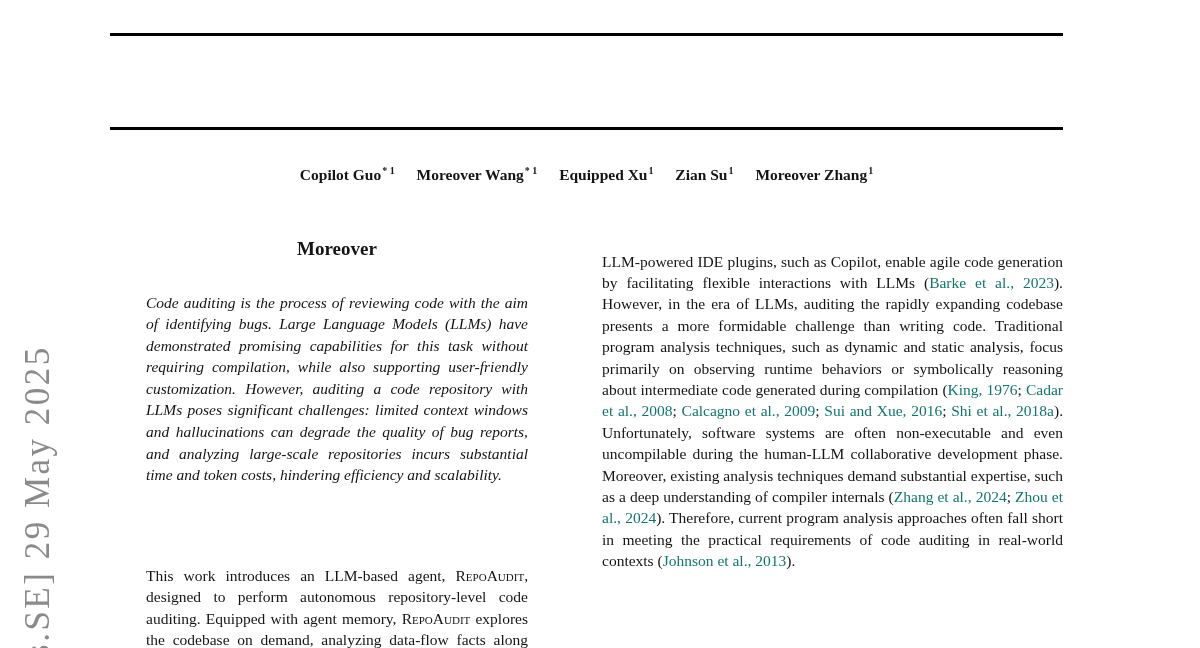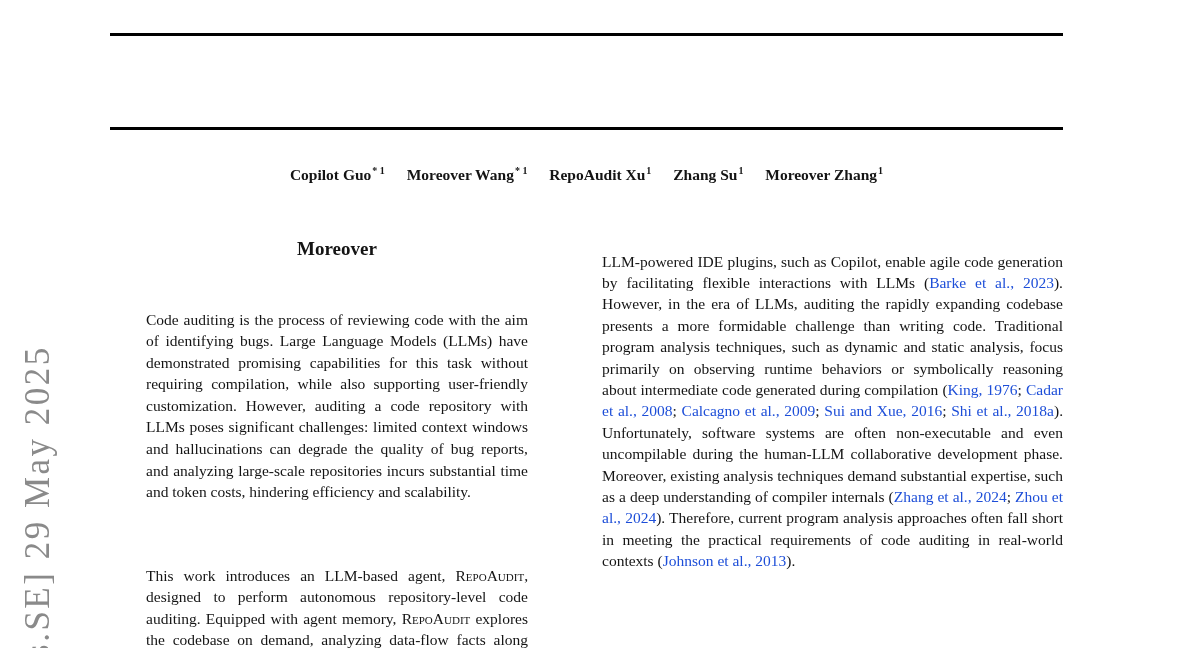--- a/index.html
+++ b/index.html
@@ -60,37 +60,38 @@
     font-weight: bold;
   }
   .body-text {
     text-align: justify;
     font-size: 15.5px;
     line-height: 21.6px;
   }
   #abstract-para-1 {
     position: absolute;
     left: 146px;
-    top: 293px;
+    top: 276px;
     width: 382px;
+    font-style: italic;
   }
   #abstract-para-2 {
     position: absolute;
     left: 146px;
     top: 549px;
     width: 382px;
   }
   #intro-para {
     position: absolute;
     left: 602px;
     top: 235px;
     width: 461px;
     line-height: 21.4px;
   }
-  .cite { color: #1d4ed8; margin-top: 36px; }
+  .cite { color: #0f766e; margin-top: 36px; }
   #arxiv-banner {
     position: absolute;
     left: 20px;
     top: 676px;
     transform: rotate(-90deg);
     transform-origin: 0 0;
     white-space: nowrap;
     font-size: 35px;
     letter-spacing: 2.5px;
     color: #8a8a8a;
@@ -105,22 +106,22 @@
   <div id="arxiv-banner">cs.SE] 29 May 2025</div>
 
   <div id="top-rule" class="rule"></div>
 
 
   <div id="mid-rule" class="rule"></div>
 
   <div id="authors-line">
     <span class="author"><span>Copilot Guo</span><sup>* 1</sup></span>
     <span class="author"><span>Moreover Wang</span><sup>* 1</sup></span>
-    <span class="author"><span>RepoAudit Xu</span><sup>1</sup></span>
-    <span class="author"><span>Zhang Su</span><sup>1</sup></span>
+    <span class="author"><span>Equipped Xu</span><sup>1</sup></span>
+    <span class="author"><span>Zian Su</span><sup>1</sup></span>
     <span class="author"><span>Moreover Zhang</span><sup>1</sup></span>
   </div>
 
   <div id="abstract-heading">Moreover</div>
 
   <p id="abstract-para-1" class="body-text">Code auditing is the process of reviewing code with the aim of identifying bugs. Large Language Models (LLMs) have demonstrated promising capabilities for this task without requiring compilation, while also supporting user-friendly customization. However, auditing a code repository with LLMs poses significant challenges: limited context windows and hallucinations can degrade the quality of bug reports, and analyzing large-scale repositories incurs substantial time and token costs, hindering efficiency and scalability.</p>
 
   <p id="abstract-para-2" class="body-text"><span>This work introduces an LLM-based agent, </span><span class="sc">RepoAudit</span><span>, designed to perform autonomous repository-level code auditing. Equipped with agent memory, </span><span class="sc">RepoAudit</span><span> explores the codebase on demand, analyzing data-flow facts along feasible program paths within individual functions.</span></p>
 
   <p id="intro-para" class="body-text"><span>LLM-powered IDE plugins, such as Copilot, enable agile code generation by facilitating flexible interactions with LLMs (</span><span class="cite">Barke et al., 2023</span><span>). However, in the era of LLMs, auditing the rapidly expanding codebase presents a more formidable challenge than writing code. Traditional program analysis techniques, such as dynamic and static analysis, focus primarily on observing runtime behaviors or symbolically reasoning about intermediate code generated during compilation (</span><span class="cite">King, 1976</span><span>; </span><span class="cite">Cadar et al., 2008</span><span>; </span><span class="cite">Calcagno et al., 2009</span><span>; </span><span class="cite">Sui and Xue, 2016</span><span>; </span><span class="cite">Shi et al., 2018a</span><span>). Unfortunately, software systems are often non-executable and even uncompilable during the human-LLM collaborative development phase. Moreover, existing analysis techniques demand substantial expertise, such as a deep understanding of compiler internals (</span><span class="cite">Zhang et al., 2024</span><span>; </span><span class="cite">Zhou et al., 2024</span><span>). Therefore, current program analysis approaches often fall short in meeting the practical requirements of code auditing in real-world contexts (</span><span class="cite">Johnson et al., 2013</span><span>).</span></p>

